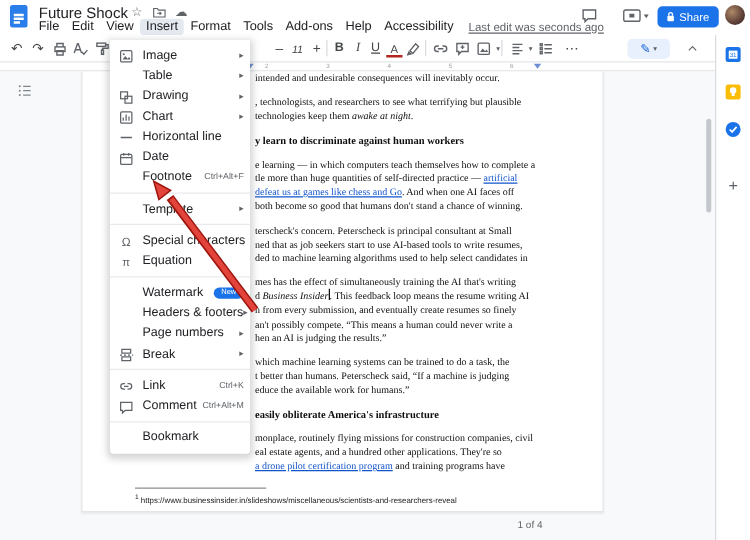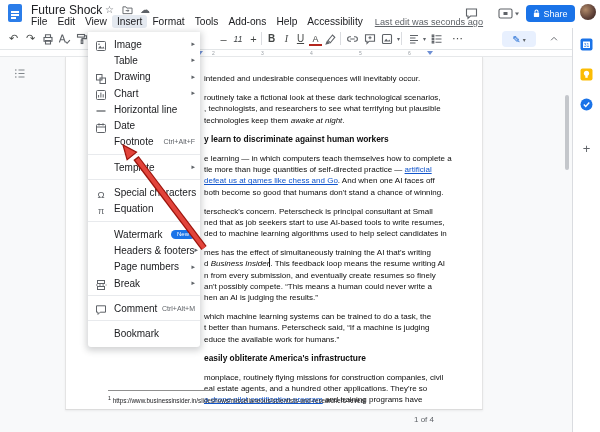--- a/index.html
+++ b/index.html
@@ -47,21 +47,21 @@
   .ruler .num { position:absolute; top:0; font-size:5px; color:#9aa0a6; }
   .ruler .ind { position:absolute; top:1px; width:0; height:0; border-left:3px solid transparent;
     border-right:3px solid transparent; border-top:4px solid #6e8fd4; }
 
   
   .canvas { position:absolute; left:0; top:57px; width:572px; height:375px; background:#f8f9fa; }
   .outline-ic { position:absolute; left:14px; top:8px; }
   .page { position:absolute; left:65px; top:0; width:418px; height:353px; background:#fff;
     border-left:1px solid #e4e4e4; border-right:1px solid #e4e4e4; border-bottom:1px solid #dcdcdc;
     box-shadow:0 1px 2px rgba(0,0,0,0.06); }
-  .doc-text { position:absolute; left:138px; top:16px; width:250px; font-size:8px; color:#0d0d0d; }
+  .doc-text { position:absolute; left:138px; top:0; width:250px; font-size:8px; color:#0d0d0d;font-family:Liberation Serif, serif; }
   .doc-p, .doc-h { margin-bottom:8px; }
   .doc-line { height:11.2px; line-height:11.2px; white-space:nowrap; }
   .doc-h .doc-line { font-weight:bold; font-size:8.4px; }
   .s-i { font-style:italic; }
   .s-l { color:#1155cc; text-decoration:underline; }
   .s-c { display:inline-block; width:1px; height:9px; background:#111; vertical-align:-1px; }
   .footnote { position:absolute; left:42px; bottom:5px; font-size:6.3px; color:#202124; white-space:nowrap; }
   .footnote .divider { width:105px; border-top:1px solid #8f8f8f; margin-bottom:4px; }
   .page-ind { position:absolute; left:414px; top:358px; font-size:8px; color:#5f6368; }
   .scroll-thumb { position:absolute; left:565px; top:38px; width:4px; height:75px; background:#c4c7cb; border-radius:2px; }
@@ -253,21 +253,20 @@
           </g>
         </svg>
     </span>
 
     <div class="page">
       <div class="doc-text" id="doc-text">
           <div class="doc-p">
             <div class="doc-line"><span>intended and undesirable consequences will inevitably occur.</span></div>
           </div>
           <div class="doc-p">
-            <div class="doc-line"><span>routinely take a fictional look at these dark technological scenarios,</span></div>
             <div class="doc-line"><span>, technologists, and researchers to see what terrifying but plausible</span></div>
             <div class="doc-line"><span>technologies keep them </span><span class="s-i">awake at night</span><span>.</span></div>
           </div>
           <div class="doc-h">
             <div class="doc-line"><span>y learn to discriminate against human workers</span></div>
           </div>
           <div class="doc-p">
             <div class="doc-line"><span>e learning — in which computers teach themselves how to complete a</span></div>
             <div class="doc-line"><span>tle more than huge quantities of self-directed practice — </span><span class="s-l">artificial</span></div>
             <div class="doc-line"><span class="s-l">defeat us at games like chess and Go</span><span>. And when one AI faces off</span></div>
@@ -423,20 +422,27 @@
             <rect x="2.5" y="1.5" width="7" height="3"></rect>
             <rect x="2.5" y="7.5" width="7" height="3"></rect>
             <path d="M1 6h1.6M4.2 6h1.6M7.4 6h1.6M10.6 6h0.9"></path>
           </svg></span>
         <span class="lbl">Break</span>
         <span class="sub">▸</span>
       </div>
       <div class="menu-sep"></div>
       <div class="menu-row">
         <span class="ic"><svg width="12" height="12" viewBox="0 0 12 12">
+            <path d="M5 3.8H3.8a2.2 2.2 0 0 0 0 4.4H5M7 3.8h1.2a2.2 2.2 0 0 1 0 4.4H7M4.3 6h3.4"></path>
+          </svg></span>
+        <span class="lbl">Link</span>
+        <span class="sc">Ctrl+K</span>
+      </div>
+      <div class="menu-row">
+        <span class="ic"><svg width="12" height="12" viewBox="0 0 12 12">
             <path d="M1.5 1.8h9v6.4H5.2L3 10.4V8.2H1.5z"></path>
           </svg></span>
         <span class="lbl">Comment</span>
         <span class="sc">Ctrl+Alt+M</span>
       </div>
       <div class="menu-sep"></div>
       <div class="menu-row">
         <span class="noic"></span>
         <span class="lbl">Bookmark</span>
       </div>

